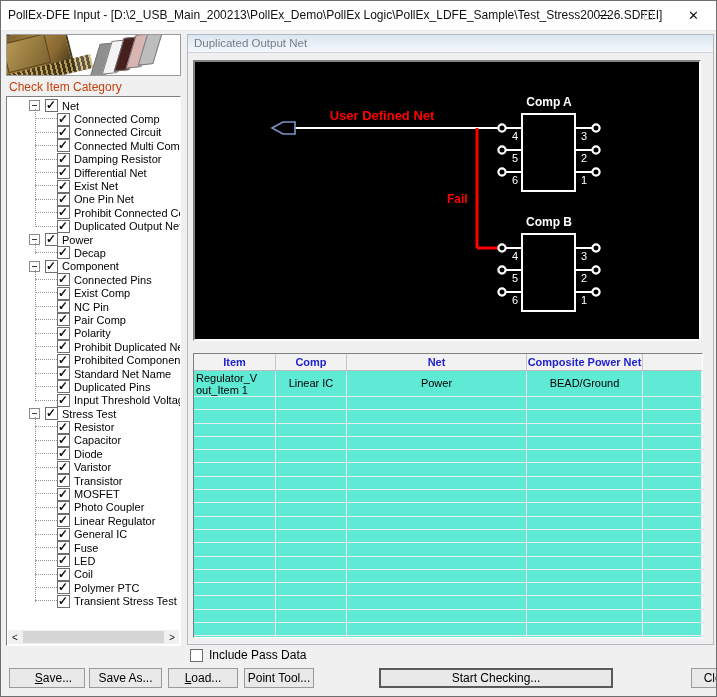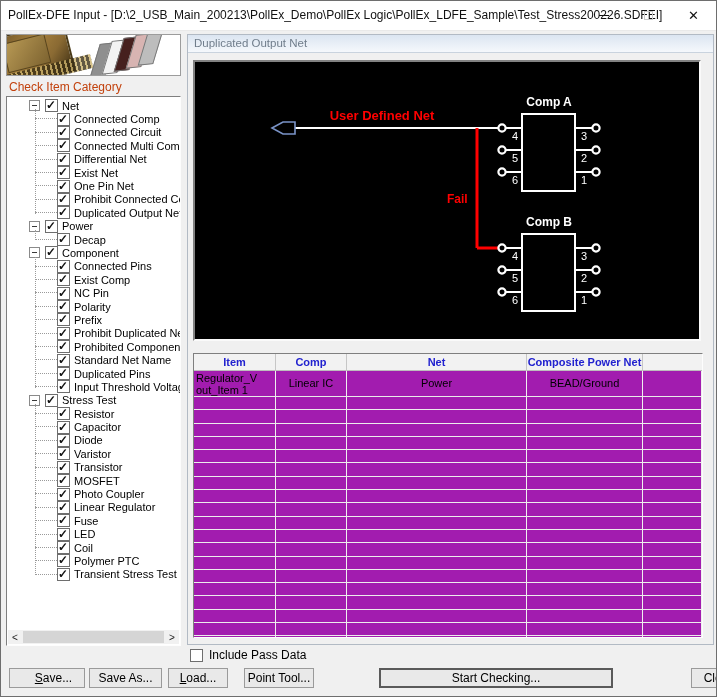--- a/index.html
+++ b/index.html
@@ -52,41 +52,41 @@
   .panel-header { position:absolute; left:0; top:0; right:0; height:18px;
     background:linear-gradient(#dbe5f1,#f5f8fc); border-bottom:1px solid #c9d3de;
     font-size:11.5px; color:#707d8b; padding-left:6px; line-height:17px; }
   .diagram { position:absolute; left:5px; top:25px; width:508px; height:281px; background:#000;
     border:2px solid; border-color:#828282 #fafafa #fafafa #828282; }
   .diagram svg { display:block; }
   .white-line { stroke:#fff; }
   .red-line { stroke:var(--red); }
   .red-text { fill:var(--red); font-weight:bold; }
   .wtext { fill:#fff; }
-  .table-box { position:absolute; left:5px; top:318px; width:510px; height:285px; background:#a21caf;
+  .table-box { position:absolute; left:5px; top:318px; width:510px; height:285px; background:#5eead4;
     border:1px solid; border-color:#7f7f7f #fdfdfd #fdfdfd #7f7f7f; overflow:hidden; }
   .trow { display:flex; }
   .tc { flex:0 0 auto; overflow:hidden; }
   .col0 { width:82px; } .col1 { width:71px; } .col2 { width:180px; } .col3 { width:116px; } .col4 { flex:1 1 auto; }
   .thead .tc { height:17px; background:#f2f2f2; border-right:1px solid #c6c6c6; border-bottom:1px solid #bdbdbd;
     color:#2121cf; font-size:11px; font-weight:bold; text-align:center; line-height:16px; }
   .thead .tc:last-child { border-right:none; }
   .tbody .data-row .tc { height:26px; font-size:11px; color:#000; border-right:1px solid #efefef; border-bottom:1px solid #e9e9e9; }
   .tbody .data-row .tc.col0 { text-align:left; padding:1px 16px 0 2px; word-break:break-all; line-height:12px; }
   .tbody .data-row .tc { text-align:center; line-height:24px; }
   .tbody .empty-row .tc { height:13.3px; border-right:1px solid #efefef; border-bottom:1px solid #ececec; }
   
   .include-pass { position:absolute; left:189px; top:647px; display:flex; align-items:center; font-size:12px; color:#000; cursor:default; }
   .include-pass .cbox { margin-right:6px; }
   .btn { position:absolute; top:667px; height:20px; background:#e9e9e9; border:1px solid #9a9a9a;
     font-family:"Liberation Sans",sans-serif; font-size:12px; color:#000; text-align:center; line-height:17px; }
   .btn u { text-decoration:underline; }
   .btn-save { left:8px; width:76px;padding-left:13px; }
   .btn-save-as { left:88px; width:73px; }
-  .btn-load { left:167px; width:60px; }
+  .btn-load { left:167px; width:70px; }
   .btn-point-tool { left:243px; width:70px; }
   .btn-start-checking { left:378px; width:234px; }
   .btn-close { left:642px; width:56px;margin-left:48px; }
   .btn.default { border:2px solid #5a5a5a; line-height:15px; }
 </style>
 </head>
 <body>
 
 <div id="window">
 
@@ -135,20 +135,24 @@
             <div class="tree-row child">
               <span class="cbox checked"></span>
               <span>Connected Circuit</span>
             </div>
             <div class="tree-row child">
               <span class="cbox checked"></span>
               <span>Connected Multi Comp</span>
             </div>
             <div class="tree-row child">
               <span class="cbox checked"></span>
+              <span>Damping Resistor</span>
+            </div>
+            <div class="tree-row child">
+              <span class="cbox checked"></span>
               <span>Differential Net</span>
             </div>
             <div class="tree-row child">
               <span class="cbox checked"></span>
               <span>Exist Net</span>
             </div>
             <div class="tree-row child">
               <span class="cbox checked"></span>
               <span>One Pin Net</span>
             </div>
@@ -189,25 +193,25 @@
             <div class="tree-row child">
               <span class="cbox checked"></span>
               <span>Exist Comp</span>
             </div>
             <div class="tree-row child">
               <span class="cbox checked"></span>
               <span>NC Pin</span>
             </div>
             <div class="tree-row child">
               <span class="cbox checked"></span>
+              <span>Pair Comp</span>
+            </div>
+            <div class="tree-row child">
+              <span class="cbox checked"></span>
               <span>Polarity</span>
-            </div>
-            <div class="tree-row child">
-              <span class="cbox checked"></span>
-              <span>Prefix</span>
             </div>
             <div class="tree-row child">
               <span class="cbox checked"></span>
               <span>Prohibit Duplicated Net</span>
             </div>
             <div class="tree-row child">
               <span class="cbox checked"></span>
               <span>Prohibited Component</span>
             </div>
             <div class="tree-row child">
@@ -255,20 +259,24 @@
               <span class="cbox checked"></span>
               <span>MOSFET</span>
             </div>
             <div class="tree-row child">
               <span class="cbox checked"></span>
               <span>Photo Coupler</span>
             </div>
             <div class="tree-row child">
               <span class="cbox checked"></span>
               <span>Linear Regulator</span>
+            </div>
+            <div class="tree-row child">
+              <span class="cbox checked"></span>
+              <span>General IC</span>
             </div>
             <div class="tree-row child">
               <span class="cbox checked"></span>
               <span>Fuse</span>
             </div>
             <div class="tree-row child">
               <span class="cbox checked"></span>
               <span>LED</span>
             </div>
             <div class="tree-row child">

